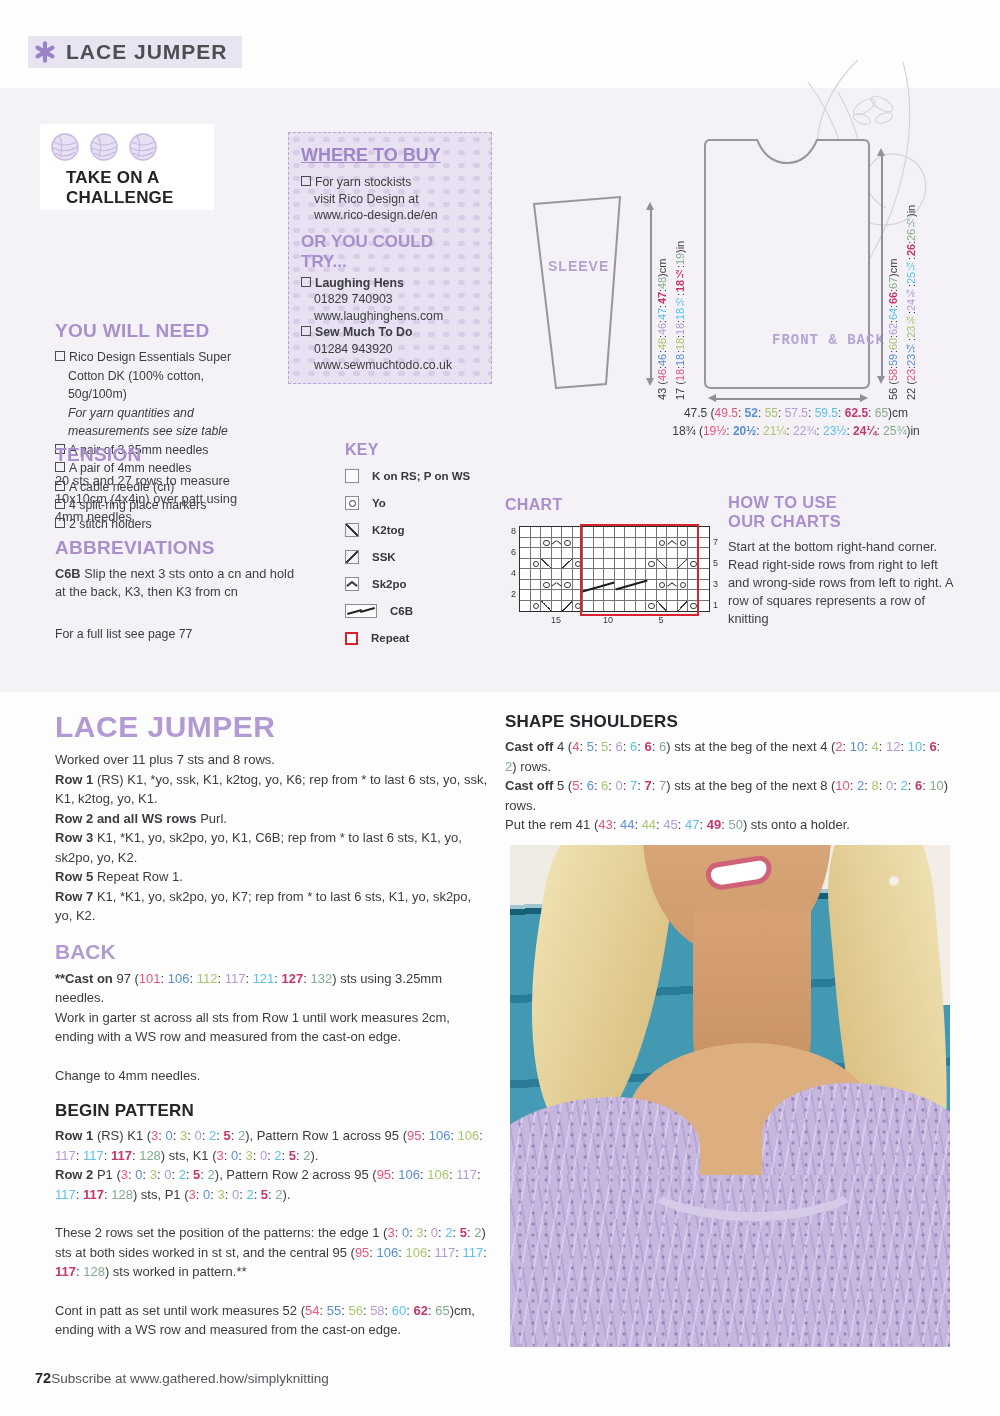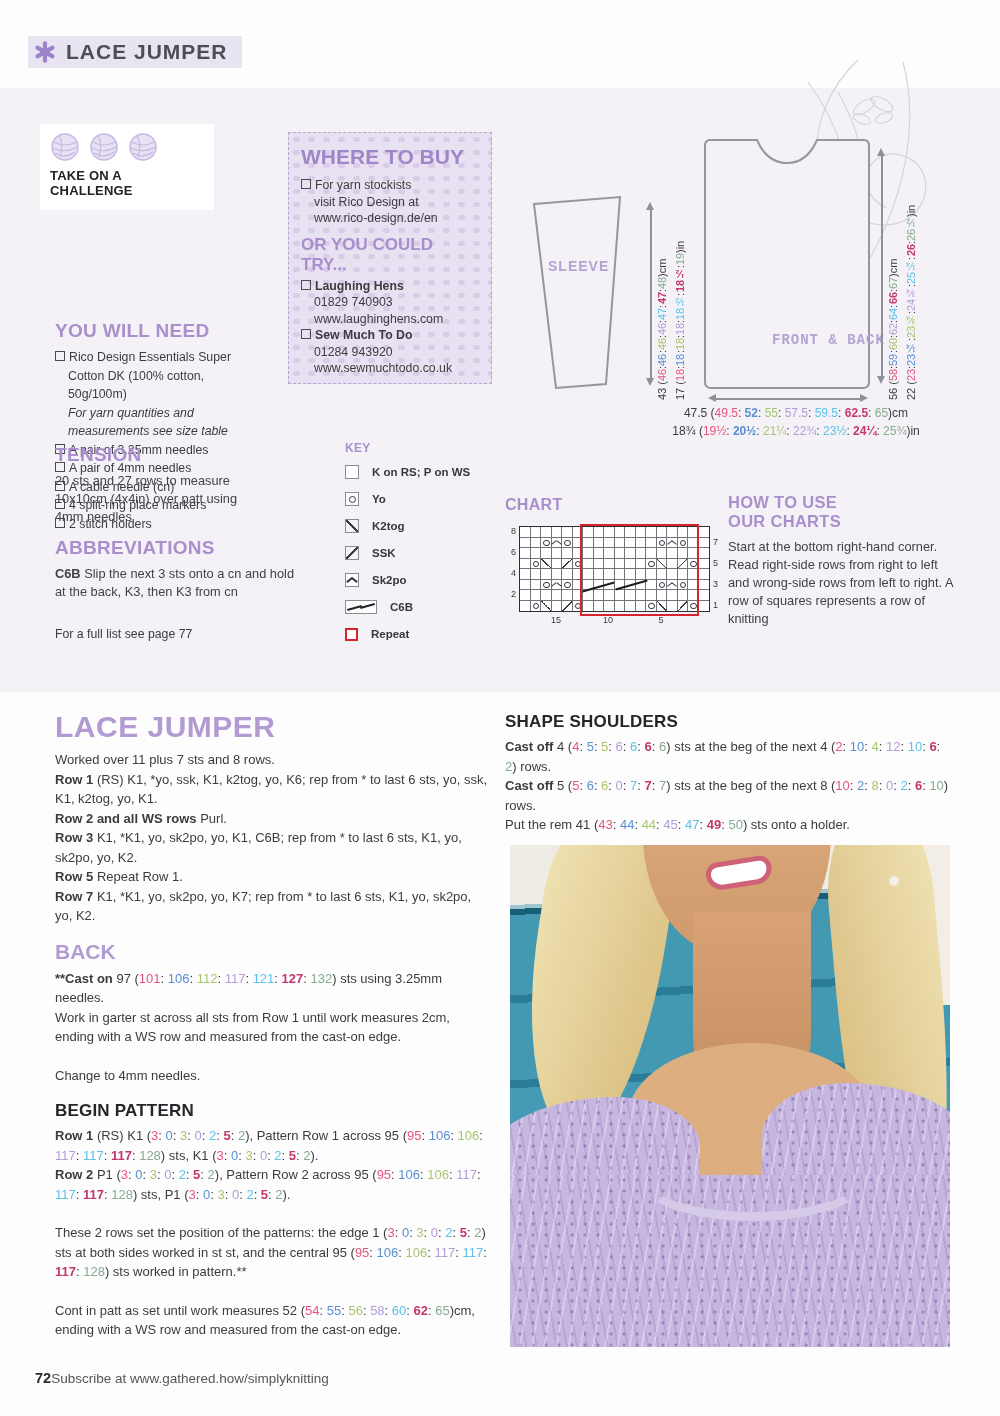--- a/index.html
+++ b/index.html
@@ -7,41 +7,41 @@
   .tint{position:absolute;left:0;top:88px;width:1000px;height:604px;background:#f4f2f7;}
   
   .hdr{position:absolute;left:28px;top:36px;height:32px;display:flex;align-items:center;gap:10px;background:#e9e4f1;padding:0 14px 0 6px;}
   .hdr-title{font-size:21px;font-weight:700;color:#4d4d52;letter-spacing:1px;}
   
   .ph{color:#a98fcc;font-weight:700;letter-spacing:.3px;}
   .body-txt{font-size:12.5px;line-height:17px;color:#414146;}
   
   .challenge{position:absolute;left:40px;top:124px;width:174px;height:86px;background:#ffffff;padding:8px 8px 6px 10px;box-sizing:border-box;}
   .balls{display:flex;gap:9px;margin-bottom:6px;}
-  .challenge-label{font-size:13px;font-weight:700;color:#232326;letter-spacing:.2px;}
+  .challenge-label{font-size:17px;font-weight:700;color:#232326;letter-spacing:.2px;margin-left:16px;}
   
   .ywn{position:absolute;left:55px;top:320px;width:200px;}
   .ywn h3,.ten h3,.abb h3{font-size:19px;margin:0 0 6px 0;}
   .li{font-size:12.3px;line-height:18.5px;padding-left:13px;text-indent:-13px;}
   .li.noind{padding-left:13px;text-indent:0;font-style:italic;}
   .cb{display:inline-block;width:8px;height:8px;border:1.5px solid #4b4b50;margin-right:4px;vertical-align:0px;}
   
   .ten{position:absolute;left:55px;top:444px;width:212px;}
   .abb{position:absolute;left:55px;top:537px;width:244px;}
   .abb-note{margin-top:26px;font-size:12.3px;}
   
   .wtb{position:absolute;left:288px;top:132px;width:204px;height:252px;box-sizing:border-box;background-color:#e8e1f1;background-image:radial-gradient(rgba(203,189,224,.55) 30%,transparent 32%);background-size:15px 13px;border:1.5px dashed #b5a3d1;padding:12px 10px 8px 12px;}
-  .wtb h3{font-size:21px;margin:0 0 8px 0;color:#9f86c9;}
+  .wtb h3{font-size:18px;margin:0 0 8px 0;color:#9f86c9;text-decoration:underline;}
   .wtb .sub{font-size:17px;color:#a88fcb;font-weight:700;margin:8px 0 3px 0;}
   .wtb .li{font-size:12.3px;line-height:16.5px;}
   .wtb .cont{padding-left:13px;font-size:12.3px;line-height:16.5px;}
   .wtb .bold{font-weight:700;}
   
   .key{position:absolute;left:345px;top:441px;width:150px;}
-  .key h3{font-size:12px;margin:0 0 10px 0;}
+  .key h3{font-size:16px;margin:0 0 10px 0;}
   .krow{display:flex;align-items:center;gap:13px;height:14px;margin-bottom:13px;}
   .klabel{font-size:11.5px;font-weight:700;color:#38383c;}
   .sym{width:12px;height:12px;border:1px solid #8b8b92;background:#fcfcfd;position:relative;flex:0 0 auto;}
   .sym.yo::after{content:"";position:absolute;left:2.5px;top:2.5px;width:5px;height:5px;border:1.2px solid #3a3a3e;border-radius:50%;}
   .sym.k2tog{background:linear-gradient(to top right,transparent 45%,#3a3a3e 45%,#3a3a3e 55%,transparent 55%);}
   .sym.ssk{background:linear-gradient(to bottom right,transparent 45%,#3a3a3e 45%,#3a3a3e 55%,transparent 55%);}
   .sym.sk2po::before,.sym.sk2po::after{content:"";position:absolute;top:5px;width:7px;height:1.6px;background:#3a3a3e;}
   .sym.sk2po::before{left:0px;transform:rotate(-38deg);}
   .sym.sk2po::after{right:0px;transform:rotate(38deg);}
   .sym.c6b{width:30px;}

